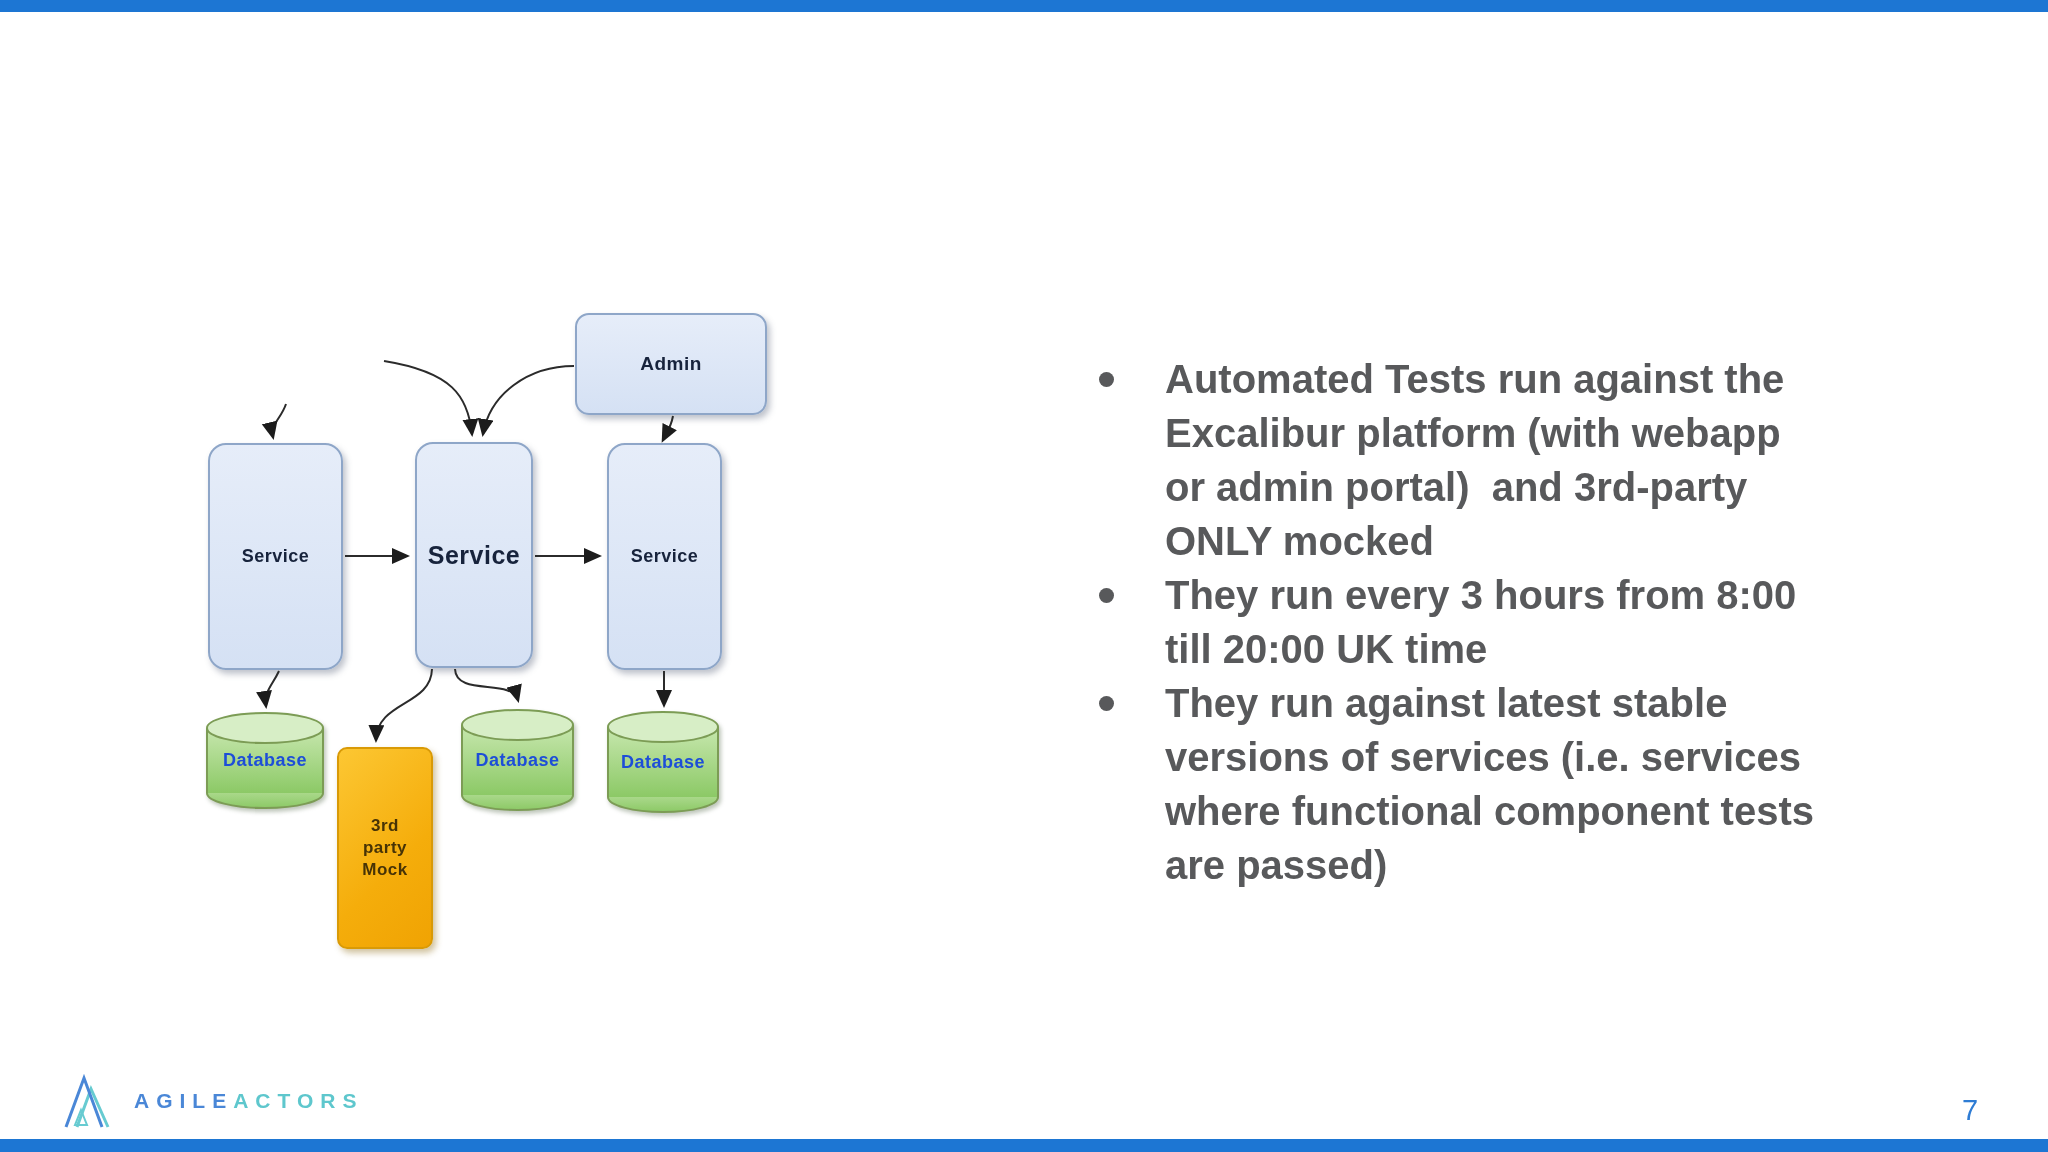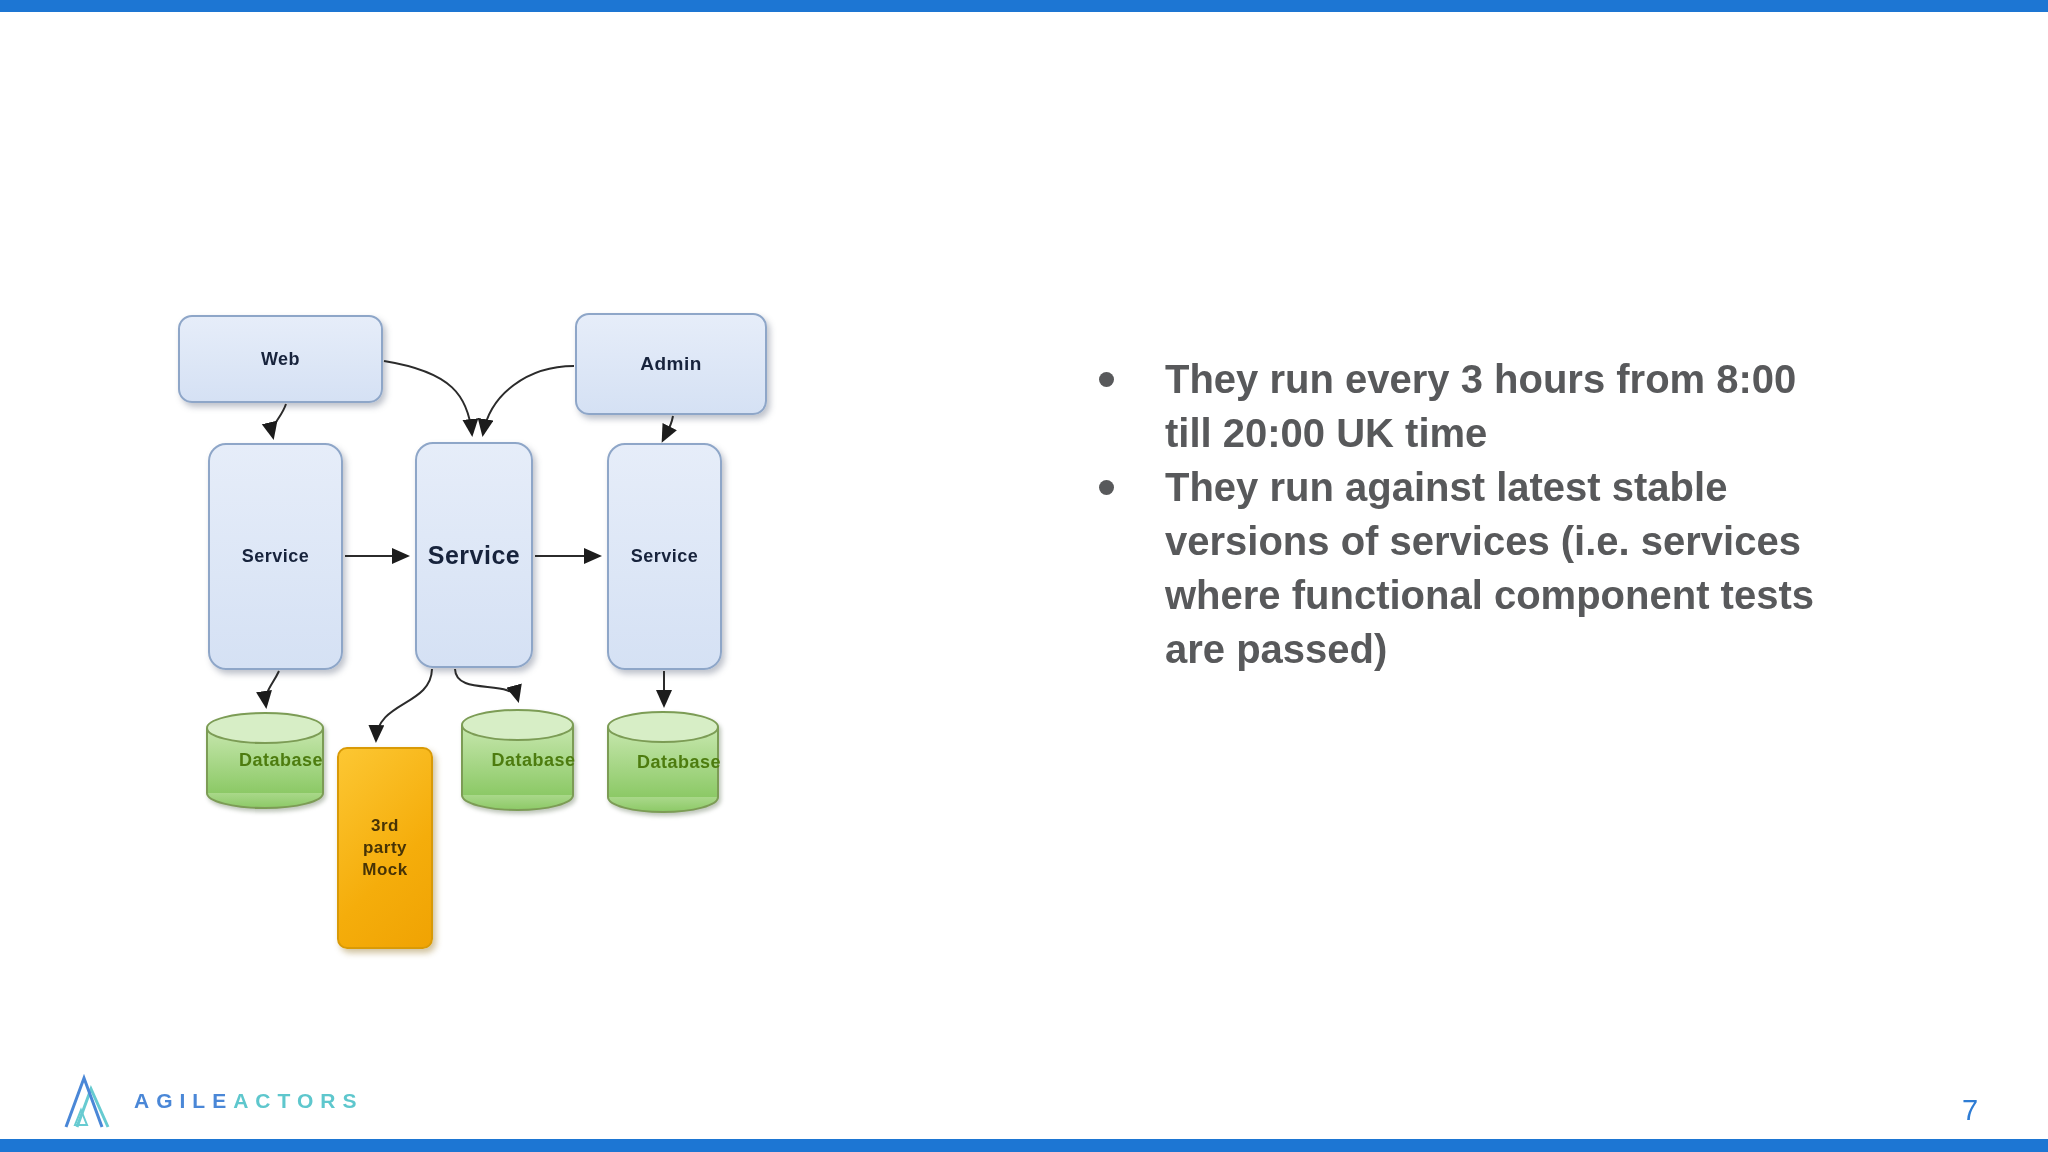--- a/index.html
+++ b/index.html
@@ -29,21 +29,21 @@
   .node.svc2 .lbl{font-size:25px;}
 
   .node.mock{left:337px;top:747px;width:96px;height:202px;border-radius:10px;
         background:linear-gradient(135deg,#fcc733 0%,#f5ad0b 60%,#f0a303 100%);
         border:2px solid #d99a06;box-shadow:3px 4px 6px rgba(150,120,40,.45);}
   .node.mock .lbl{font-size:17px;color:#473306;line-height:22px;width:70px;}
 
   svg.diagram{position:absolute;left:0;top:0;pointer-events:none;}
   .cyl{filter:drop-shadow(2px 3px 2px rgba(90,110,80,.4));}
   .db-label{position:absolute;display:flex;align-items:center;justify-content:center;
-        font-weight:bold;font-size:18px;color:#4d7c0f;letter-spacing:.5px;padding-left:16px;}
+        font-weight:bold;font-size:18px;color:#1d4ed8;letter-spacing:.5px;}
   .db-label.d1{left:207px;top:721px;width:116px;height:79px;}
   .db-label.d2{left:462px;top:718px;width:111px;height:84px;}
   .db-label.d3{left:608px;top:720px;width:110px;height:84px;}
 
   
   .bullets{position:absolute;left:1097px;top:352px;width:900px;list-style:none;margin:0;padding:0;}
   .bullets li{position:relative;padding-left:68px;font-size:40px;line-height:54px;
         font-weight:bold;color:#58595b;}
   .bullets li::before{content:"";position:absolute;left:2px;top:20px;width:15px;height:15px;
         border-radius:50%;background:#58595b;}
@@ -58,23 +58,20 @@
   .pagenum{position:absolute;left:1962px;top:1094px;font-size:29px;color:#2e7cd4;}
 </style>
 </head>
 <body>
 
 <div class="slide">
 
   <div class="bar top"></div>
 
 
-  <div class="node web">
-    <span class="lbl">Web</span>
-  </div>
   <div class="node admin">
     <span class="lbl">Admin</span>
   </div>
   <div class="node svc1">
     <span class="lbl">Service</span>
   </div>
   <div class="node svc2">
     <span class="lbl">Service</span>
   </div>
   <div class="node svc3">
@@ -129,20 +126,24 @@
       <path d="M 455 669 C 456 697 512 678 518 700" marker-end="url(#ah)"></path>
       <path d="M 664 671 V 705" marker-end="url(#ah)"></path>
     </g>
   </svg>
 
   <div class="db-label d1">Database</div>
   <div class="db-label d2">Database</div>
   <div class="db-label d3">Database</div>
 
   <ul class="bullets">
+    <li><span>Automated Tests run against the
+Excalibur platform (with webapp
+or admin portal)  and 3rd-party
+ONLY mocked</span></li>
     <li><span>They run every 3 hours from 8:00
 till 20:00 UK time</span></li>
     <li><span>They run against latest stable
 versions of services (i.e. services
 where functional component tests
 are passed)</span></li>
   </ul>
 
   <svg class="logo" width="52" height="58" viewBox="0 0 52 58">
     <path d="M15 55 L29 17 L46 55" stroke="#67cbd1" stroke-width="3" fill="none"></path>

